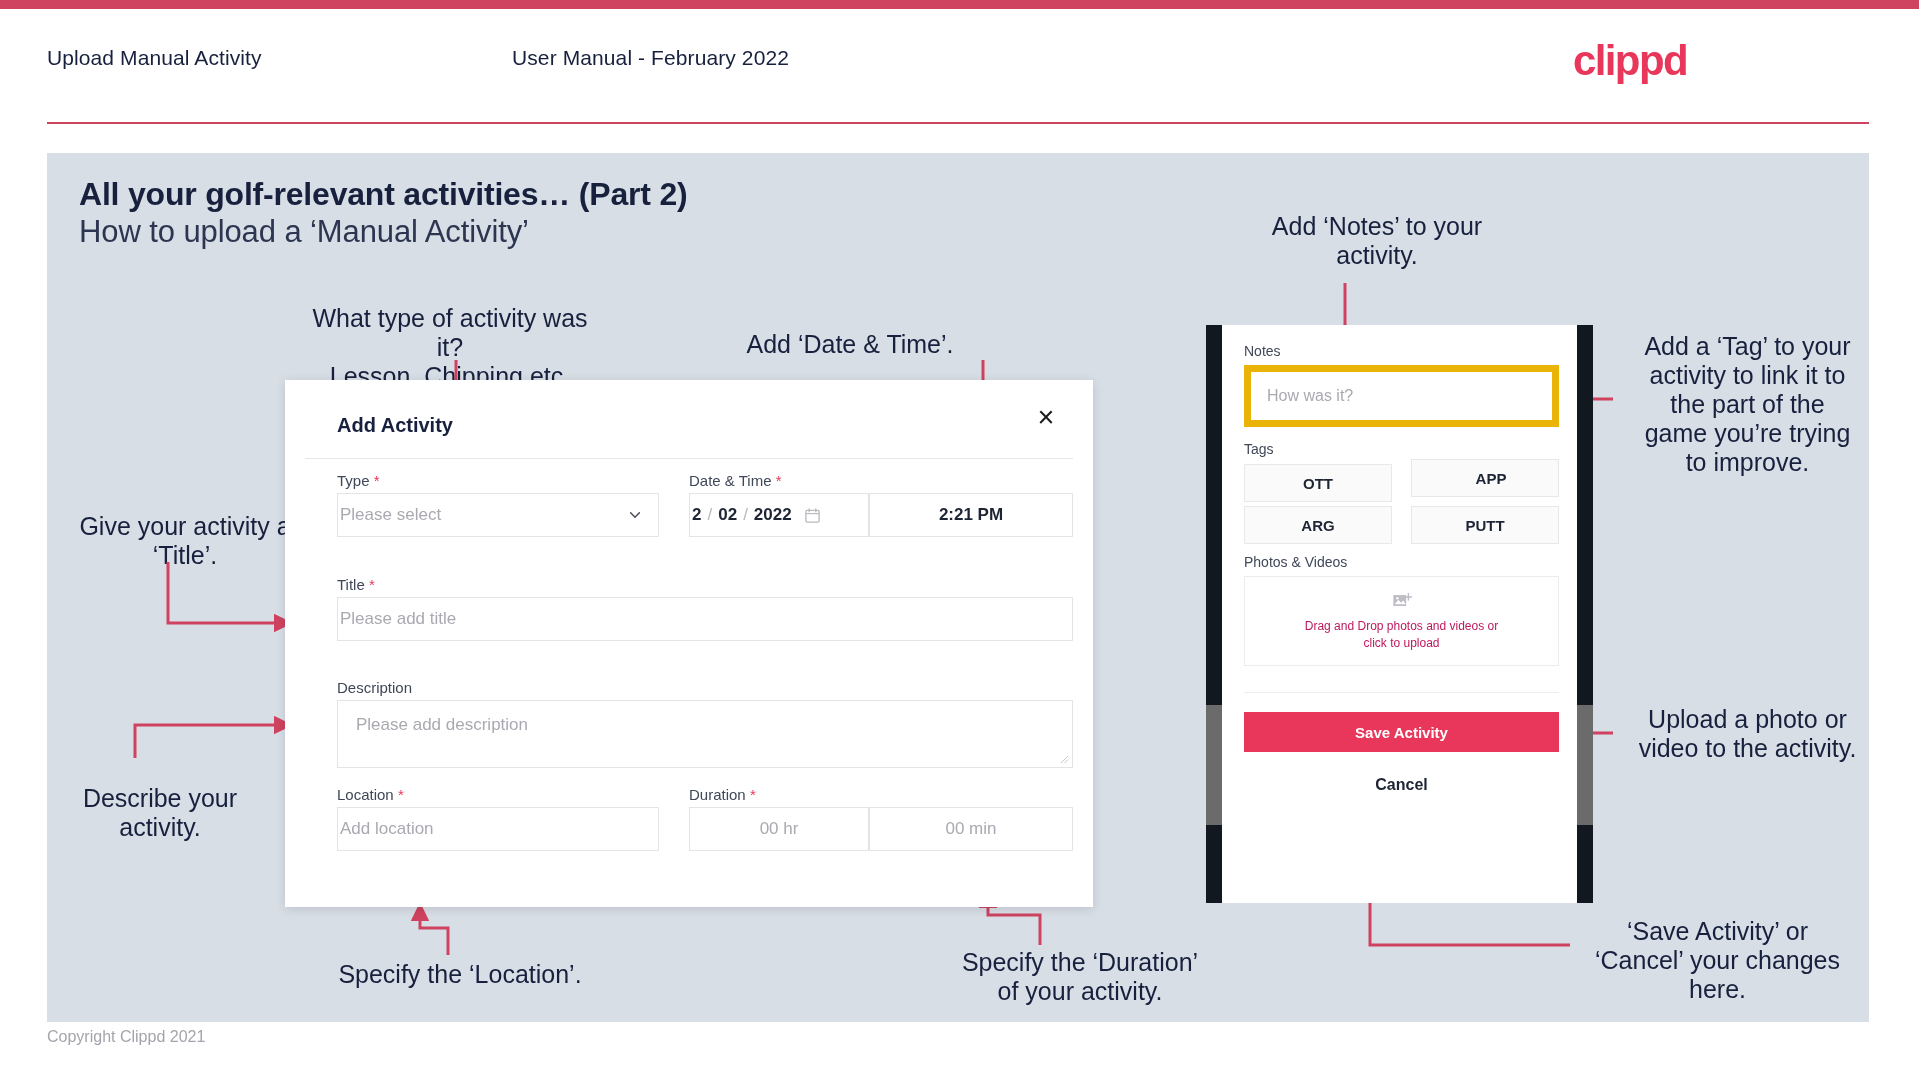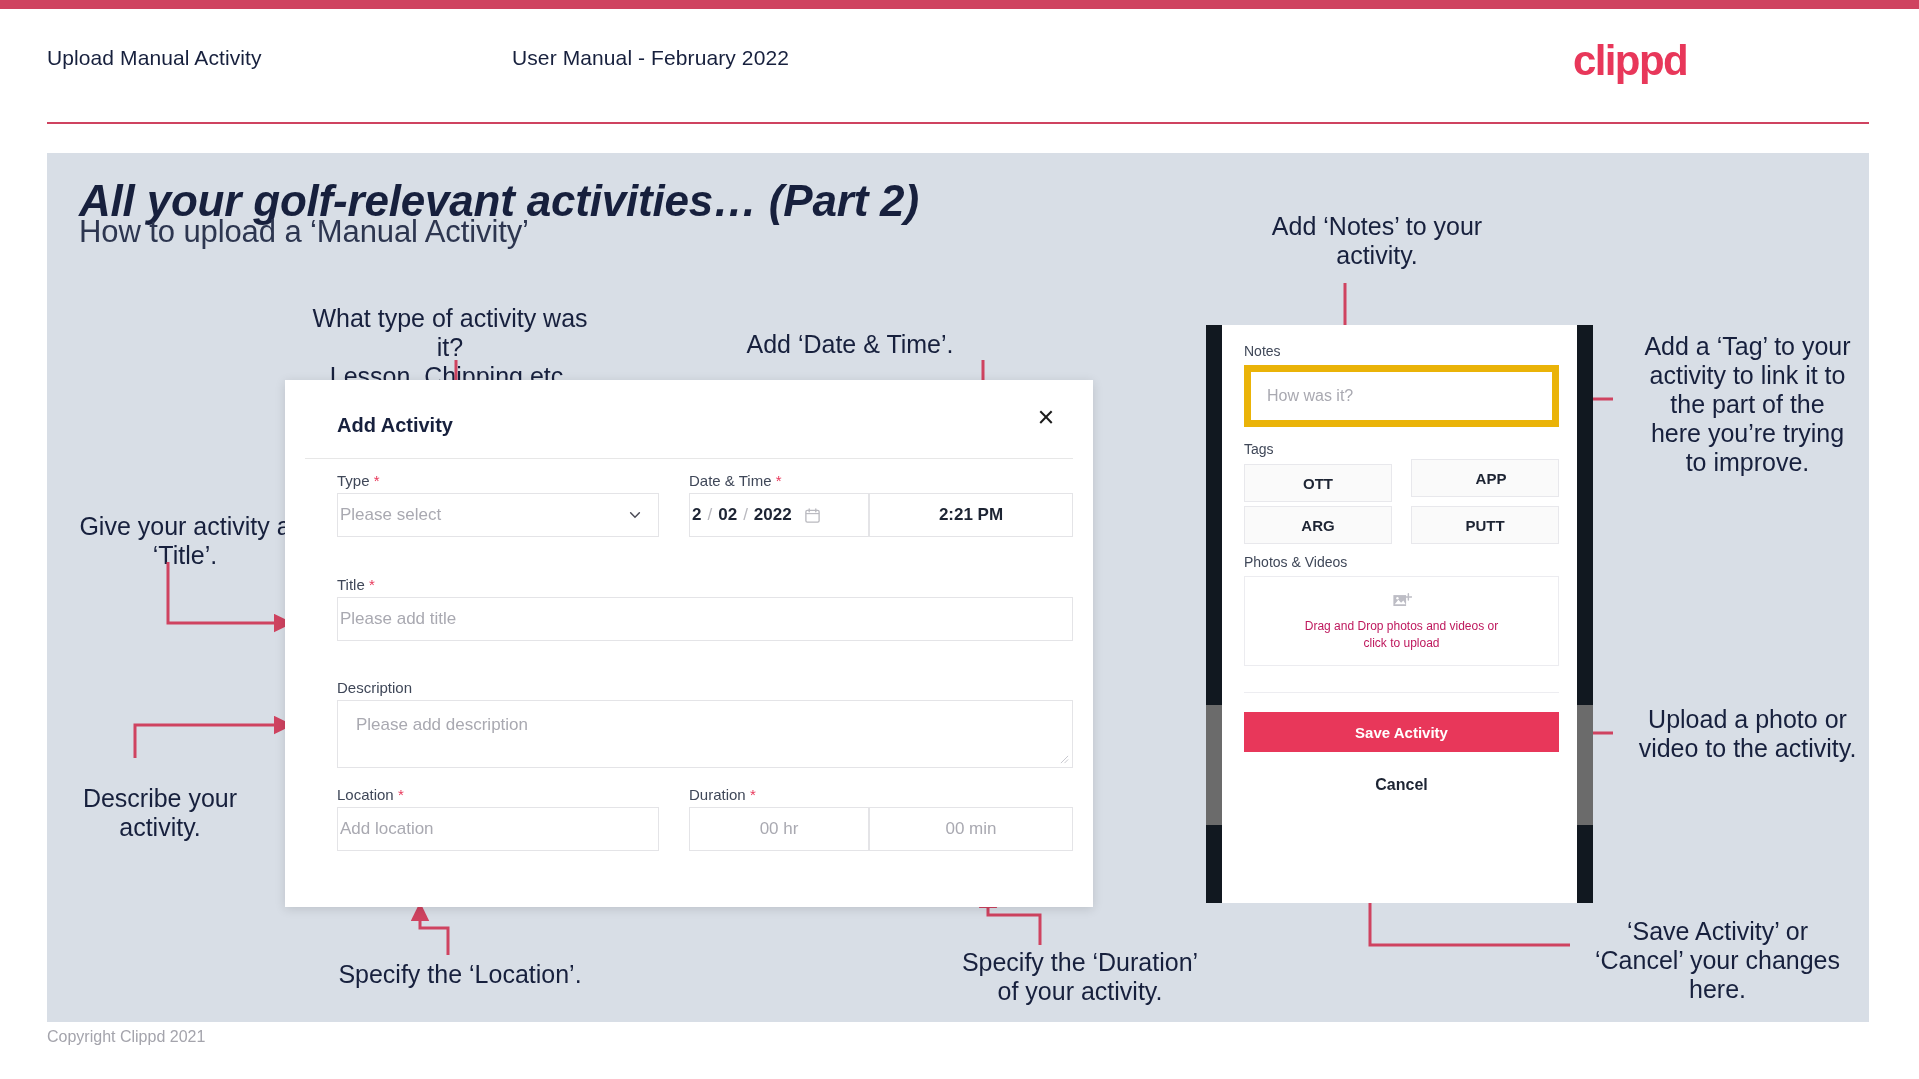--- a/index.html
+++ b/index.html
@@ -34,21 +34,21 @@
     letter-spacing:-1.6px; line-height:1;
   }
 
   
   .slide {
     position:absolute; left:47px; top:153px; width:1822px; height:869px;
     background:#d8dee6;
   }
   .slide-title {
     position:absolute; left:32px; top:23px;
-    font-size:44px; font-weight:700; color:#17203d; letter-spacing:-.2px;font-style:italic;
+    font-size:32px; font-weight:700; color:#17203d; letter-spacing:-.2px;
   }
   .slide-subtitle {
     position:absolute; left:32px; top:61px;
     font-size:31px; font-weight:400; color:#2d3650; letter-spacing:-.1px;
   }
 
   
   .callout {
     position:absolute;
     color:#17203d;
@@ -194,21 +194,21 @@
 
   <div class="callout" style="left:930px; top:948px; width:300px; white-space:pre-line;">Specify the ‘Duration’
 of your activity.</div>
 
   <div class="callout" style="left:1232px; top:212px; width:290px; white-space:pre-line;">Add ‘Notes’ to your
 activity.</div>
 
   <div class="callout" style="left:1620px; top:332px; width:255px; white-space:pre-line;">Add a ‘Tag’ to your
 activity to link it to
 the part of the
-here you’re trying
+game you’re trying
 to improve.</div>
 
   <div class="callout" style="left:1620px; top:705px; width:255px; white-space:pre-line;">Upload a photo or
 video to the activity.</div>
 
   <div class="callout" style="left:1560px; top:917px; width:315px; white-space:pre-line;">‘Save Activity’ or
 ‘Cancel’ your changes
 here.</div>
 
   <svg class="arrows" viewBox="0 0 1919 1079">

